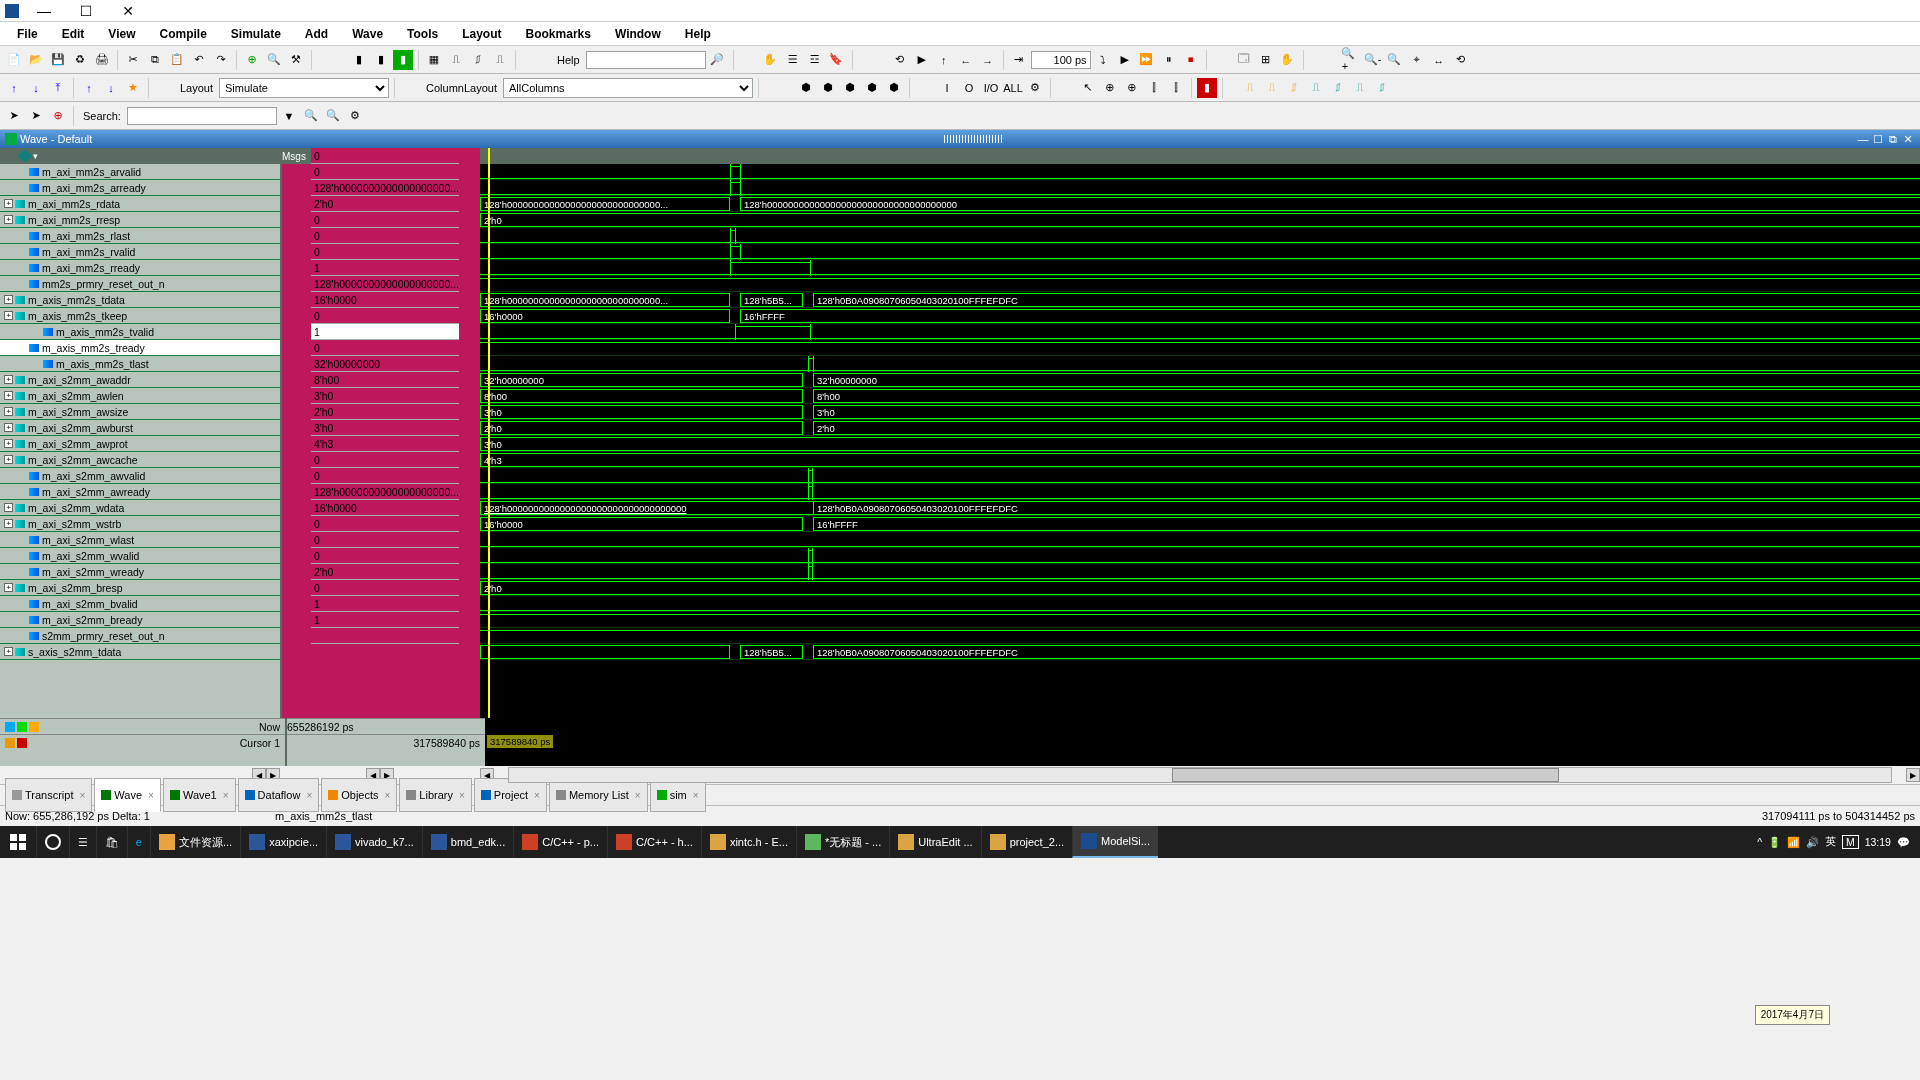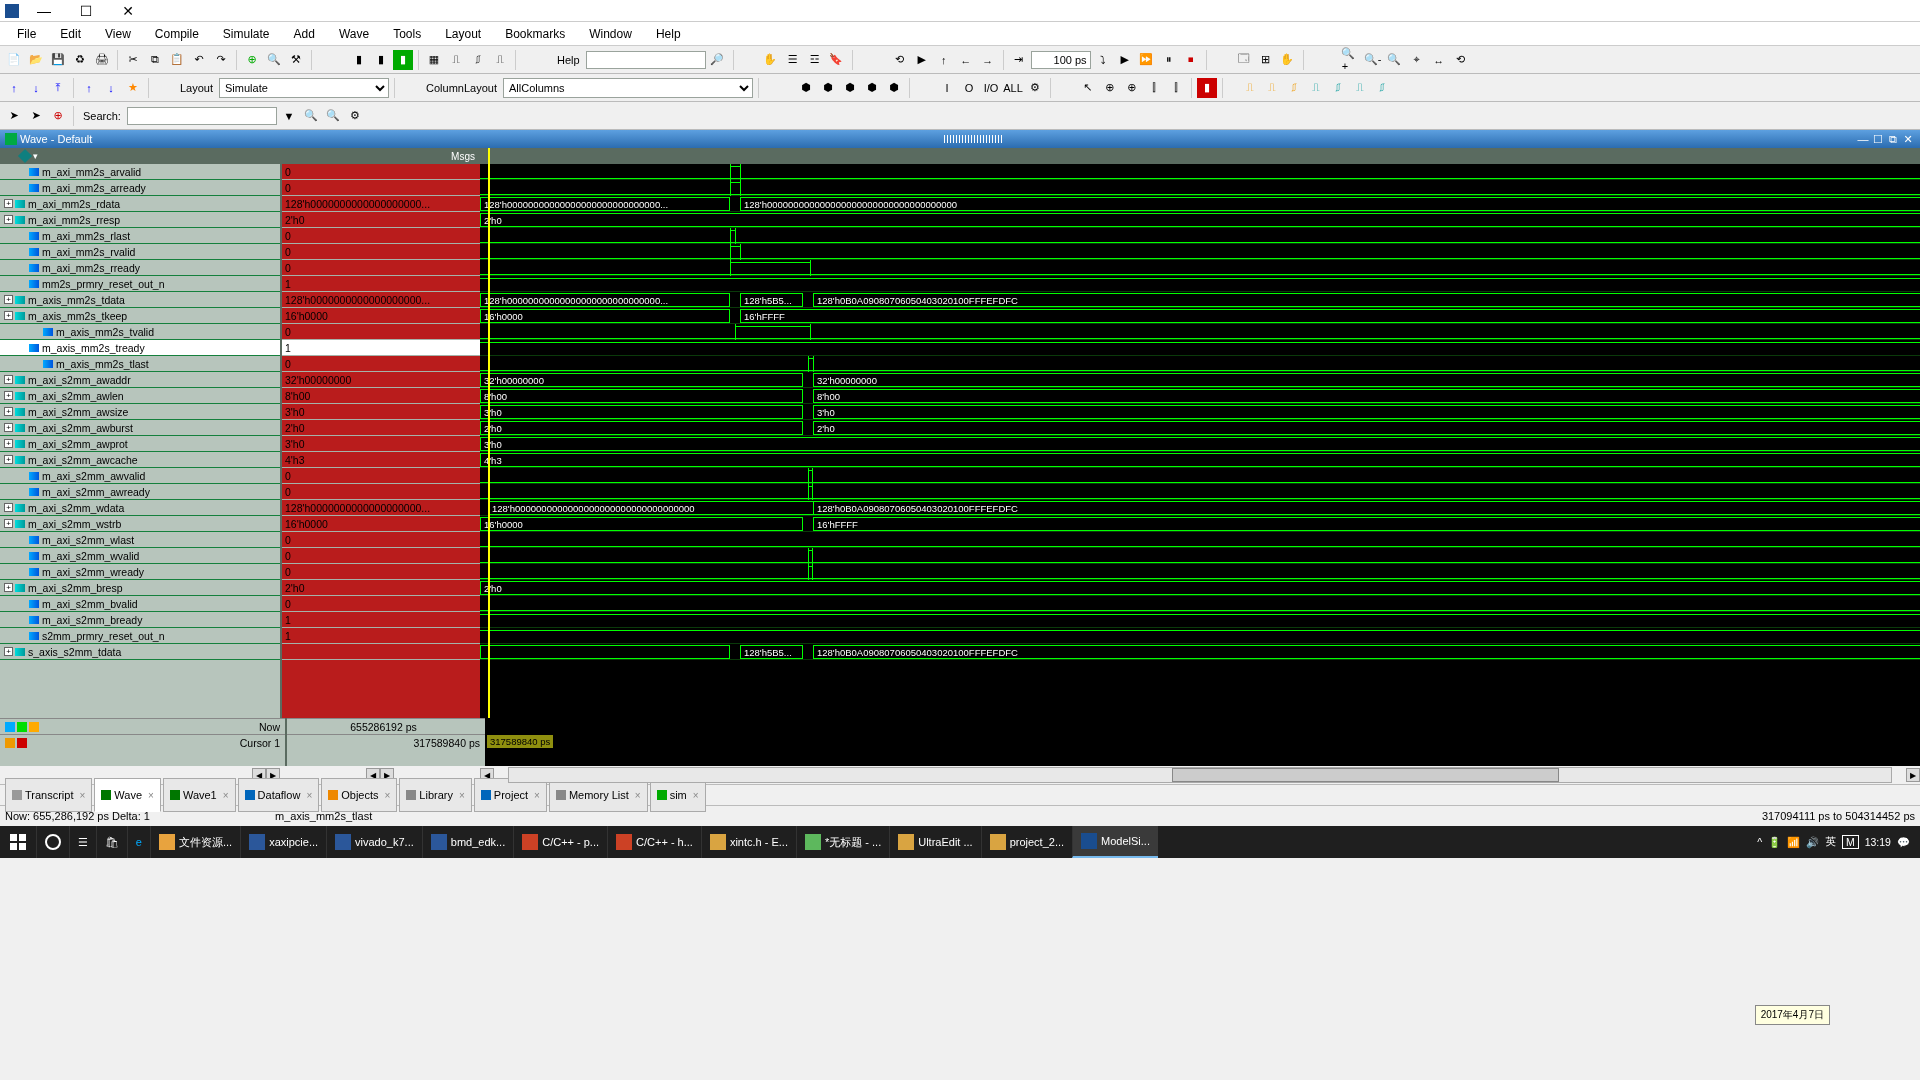--- a/index.html
+++ b/index.html
@@ -3,21 +3,21 @@
 <meta charset="utf-8">
 <style>
 * { margin:0; padding:0; box-sizing:border-box; font-family:Tahoma,Arial,sans-serif; }
 body { background:#f0f0f0; font-size:11px; overflow:hidden; width:1920px; height:1080px; }
 .titlebar { height:22px; background:#fff; display:flex; align-items:center; padding:0 5px; border-bottom:1px solid #ccc; }
 .titlebar .logo { width:14px; height:14px; background:#1a4d8f; margin-right:5px; display:inline-block; }
 .titlebar .title { flex:1; font-size:12px; }
 .titlebar .winbtns { display:flex; gap:2px; }
 .titlebar .winbtn { width:40px; height:20px; display:flex; align-items:center; justify-content:center; font-size:14px; cursor:pointer; }
 .menubar { height:24px; background:#fff; display:flex; align-items:center; padding:0 5px; border-bottom:1px solid #ccc; font-size:12px; }
-.menubar .menu-item { padding:3px 12px; cursor:pointer; }
+.menubar .menu-item { padding:3px 12px; cursor:pointer;font-weight:bold; }
 .toolbar { height:28px; background:#f0f0f0; display:flex; align-items:center; padding:0 4px; border-bottom:1px solid #bbb; gap:2px; }
 .toolbar .tb-btn { width:20px; height:20px; display:inline-flex; align-items:center; justify-content:center; cursor:pointer; border:1px solid transparent; }
 .toolbar .sep { width:1px; height:20px; background:#ccc; margin:0 3px; }
 .toolbar .tb-label { font-size:11px; padding:0 4px; }
 .toolbar .tb-input { font-size:11px; padding:1px 3px; border:1px solid #9aa39c; background:#fff; height:18px; }
 .toolbar .tb-select { font-size:11px; padding:1px; border:1px solid #9aa39c; background:#fff; height:20px; }
 .wave-titlebar { height:18px; background:linear-gradient(#5da0e0,#2b6cb0); color:#fff; display:flex; align-items:center; padding:0 5px; font-size:11px; }
 .wave-titlebar .wv-icon { width:12px; height:12px; background:#0a4; margin-right:3px; }
 .wave-titlebar .spacer { flex:1; }
 .wave-titlebar .gripper { width:60px; height:8px; background:repeating-linear-gradient(90deg,#fff,#fff 1px,transparent 1px,transparent 3px); }
@@ -27,21 +27,21 @@
 .sig-header { height:16px; background:#5a6b60; display:flex; align-items:center; }
 .sig-header .diamond { width:10px; height:10px; background:#0f7f7f; transform:rotate(45deg); margin-left:20px; }
 .sig-row { height:16px; display:flex; align-items:center; border-bottom:1px solid #15803d; font-size:10.5px; color:#000; padding-left:4px; white-space:nowrap; overflow:hidden; }
 .sig-row.selected { background:#fff; }
 .sig-row .expand { width:9px; height:9px; border:1px solid #666; background:#fff; display:inline-flex; align-items:center; justify-content:center; font-size:8px; margin-right:2px; cursor:pointer; }
 .sig-row .noexpand { width:11px; display:inline-block; }
 .sig-row .sigicon { width:10px; height:8px; display:inline-block; margin-right:3px; }
 .sig-row .sigicon.blue { background:linear-gradient(90deg,#0af,#05d); }
 .sig-row .sigicon.teal { background:linear-gradient(90deg,#0dd,#099); }
 .sig-row .indent1 { display:inline-block; width:14px; }
-.msg-panel { width:200px; background:#b91c1c; display:flex; flex-direction:column; border-left:2px solid #5a6b60; }
+.msg-panel { width:200px; background:#be185d; display:flex; border-left:2px solid #5a6b60; }
 .msg-header { height:16px; background:#5a6b60; color:#fff; display:flex; align-items:center; justify-content:flex-end; padding-right:5px; font-size:10px; }
 .msg-row { height:16px; display:flex; align-items:center; border-bottom:1px solid #a5b3a9; font-size:10.5px; color:#000; padding-left:3px; white-space:nowrap; overflow:hidden; }
 .msg-row.selected { background:#fff; }
 .wave-canvas { flex:1; background:#000; position:relative; overflow:hidden; }
 .wave-row { height:16px; position:relative; border-bottom:1px solid #0a3a0a; }
 .wave-line { position:absolute; height:1px; background:#0f0; }
 .wave-bus { position:absolute; height:14px; top:1px; border:1px solid #0f0; background:#000; font-size:9.5px; color:#fff; padding:0 3px; display:flex; align-items:center; overflow:hidden; white-space:nowrap; }
 .wave-bus::before,.wave-bus::after { content:''; position:absolute; width:0; height:0; border-top:7px solid transparent; border-bottom:7px solid transparent; top:-1px; }
 .wave-bus::before { left:-7px; border-right:7px solid #0f0; }
 .wave-bus::after { right:-7px; border-left:7px solid #0f0; }
@@ -564,21 +564,21 @@
         <div class="wave-edge" style="left: 328px;"></div>
         <div class="wave-edge" style="left: 332px;"></div>
       </div>
       <div class="wave-row">
         <div class="wave-line" style="left: 0px; width: 100%; top: 14px;"></div>
         <div class="wave-line" style="left: 328px; width: 4px; top: 2px;"></div>
         <div class="wave-edge" style="left: 328px;"></div>
         <div class="wave-edge" style="left: 332px;"></div>
       </div>
       <div class="wave-row">
-        <div class="wave-bus" style="left: 8px; width: 372px;">128'h0000000000000000000000000000000000</div>
+        <div class="wave-bus" style="left: 0px; width: 372px; text-decoration: underline;">128'h0000000000000000000000000000000000</div>
         <div class="wave-bus" style="left: 333px; width: 1247px;">128'h0B0A09080706050403020100FFFEFDFC</div>
       </div>
       <div class="wave-row">
         <div class="wave-bus" style="left: 0px; width: 323px;">16'h0000</div>
         <div class="wave-bus" style="left: 333px; width: 1587px;">16'hFFFF</div>
       </div>
       <div class="wave-row">
         <div class="wave-line" style="left: 0px; width: 100%; top: 14px;"></div>
       </div>
       <div class="wave-row">
@@ -625,21 +625,21 @@
     </div>
     <div class="tf-row">
       <span class="icons">
           <span class="mini-icon" style="background:#e90"></span>
           <span class="mini-icon" style="background:#c00"></span>
         </span>
       <span>Cursor 1</span>
     </div>
   </div>
   <div class="tf-mid">
-    <div class="tf-row" style="justify-content:center">
+    <div class="tf-row" style="justify-content:flex-start">
         <span>655286192 ps</span>
       </div>
     <div class="tf-row" style="justify-content:flex-end">
         <span>317589840 ps</span>
       </div>
   </div>
   <div class="tf-right" id="tf-right">
     <div class="tf-cursor-box" style="left:2px;top:17px">317589840 ps</div>
   </div>
 </div>

